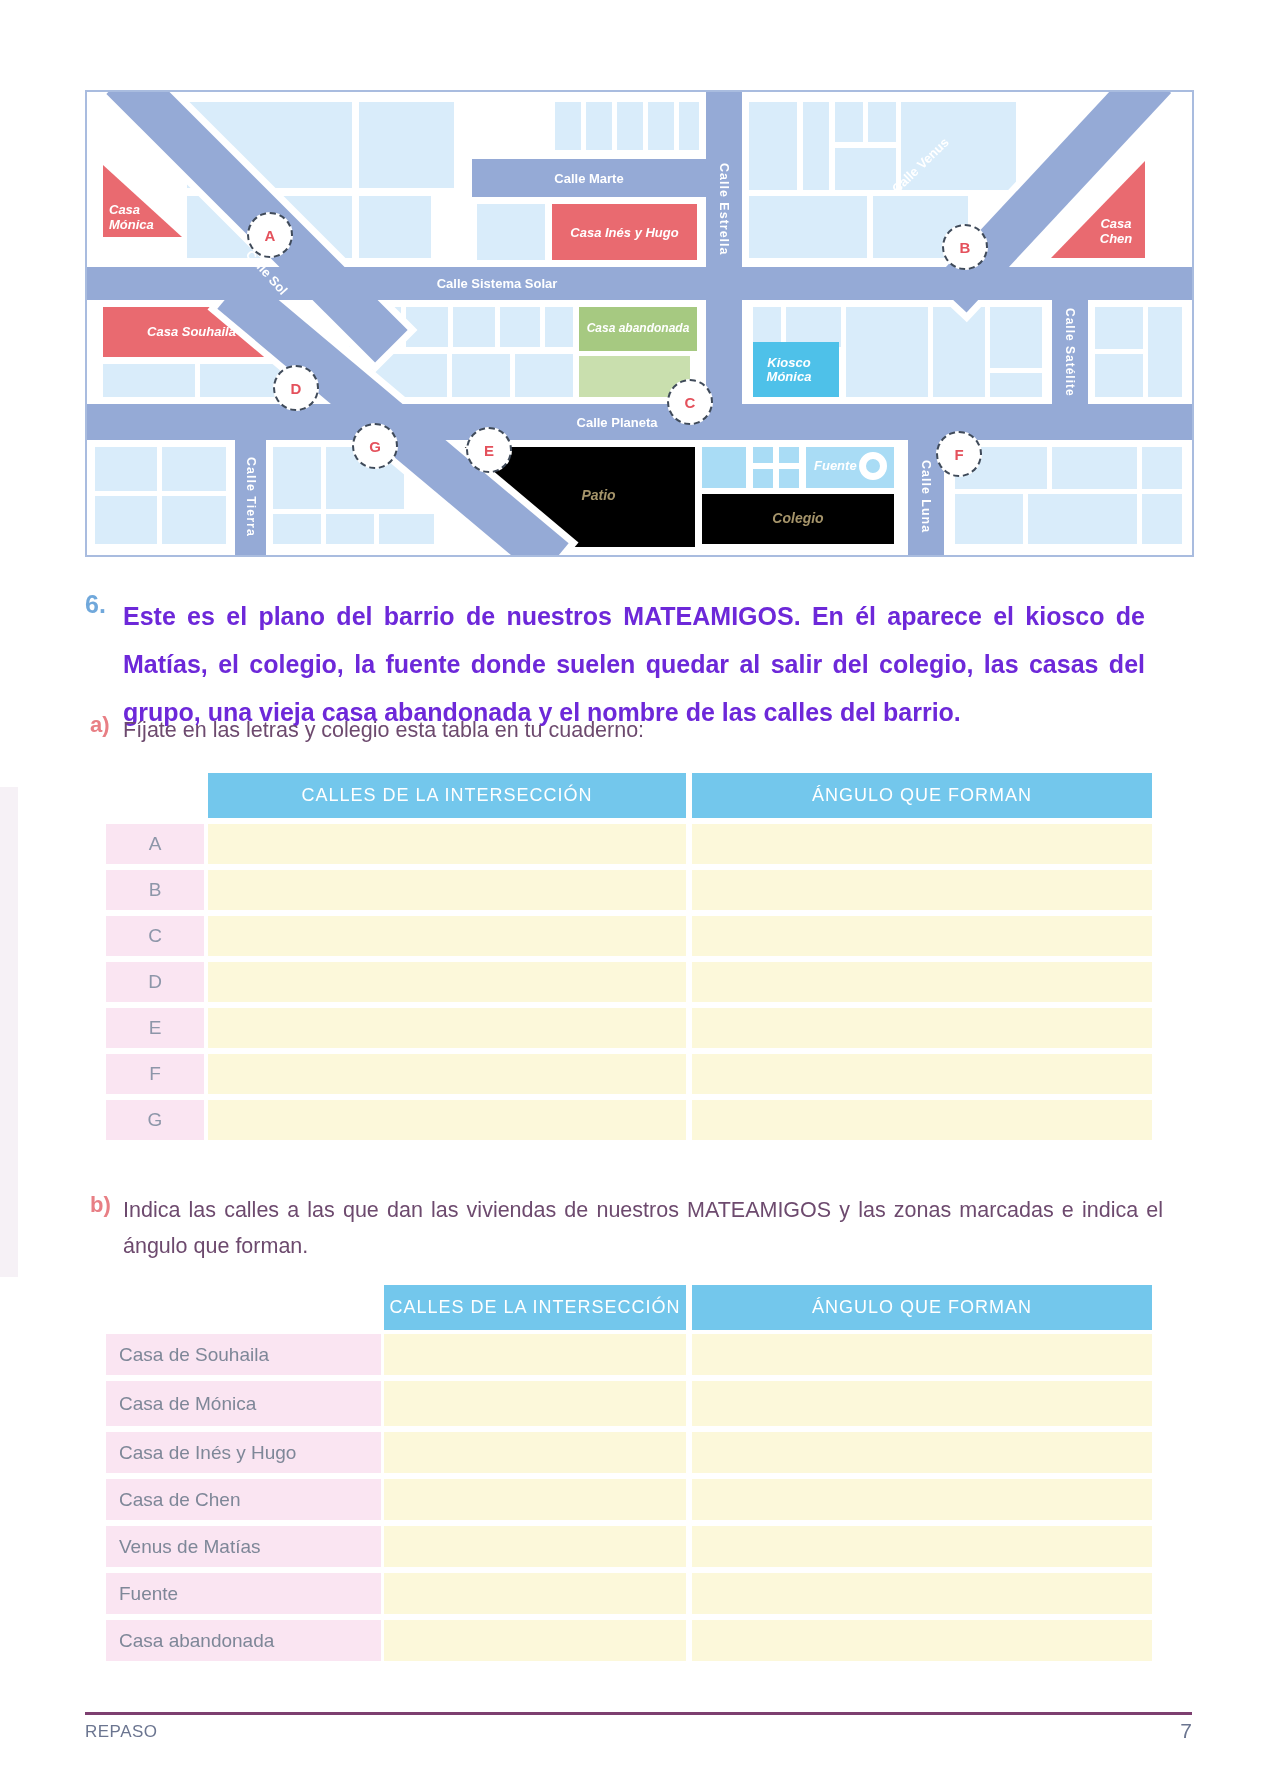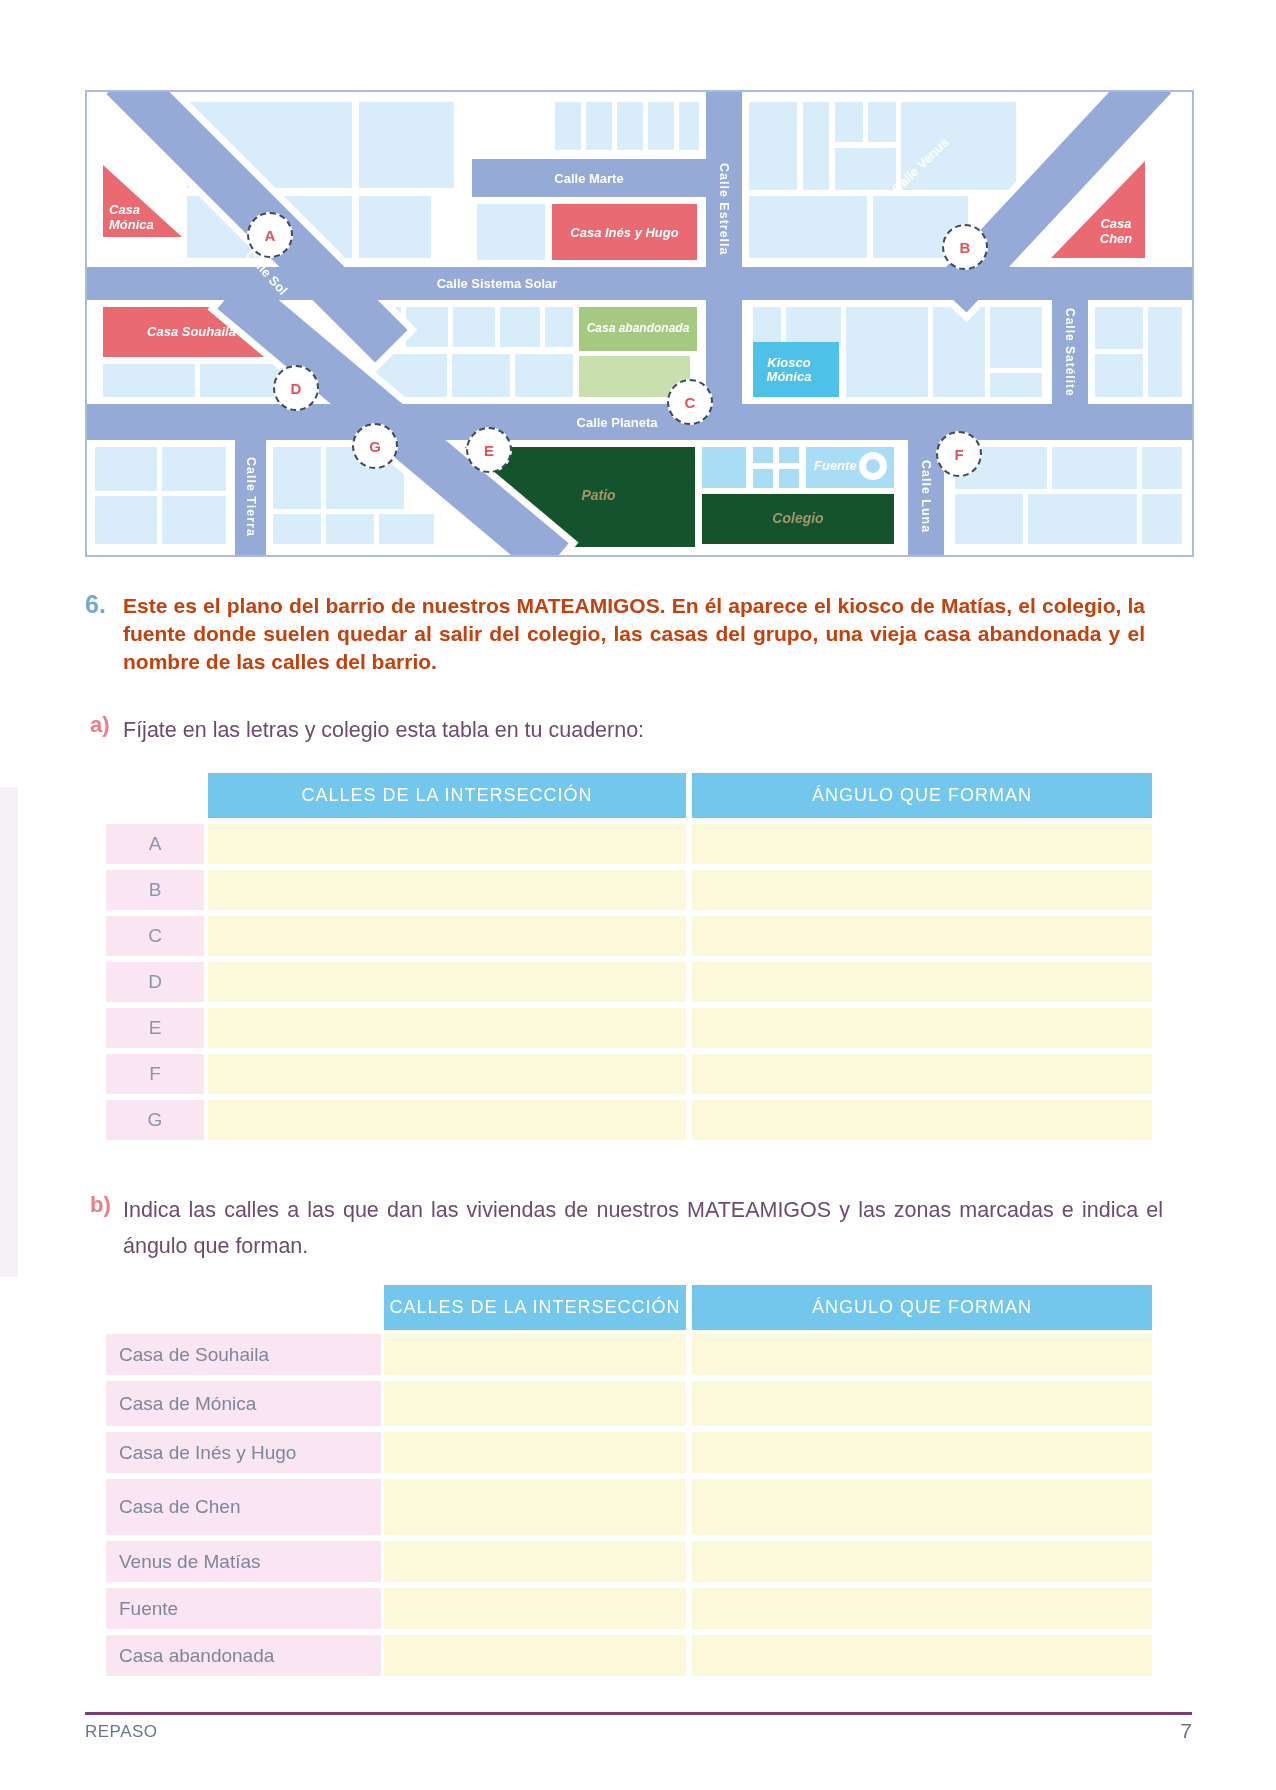--- a/index.html
+++ b/index.html
@@ -14,21 +14,21 @@
     position:absolute;left:85px;top:90px;width:1105px;height:463px;
     border:2px solid #a9bcdf;background:#ffffff;overflow:hidden;
   }
   .tile{position:absolute;background:#d9ecfa;z-index:1;}
   .building{position:absolute;z-index:1;}
   .red-b{background:#e96a70;}
   .green-d{background:#a6c981;}
   .green-l{background:#c9dfae;}
   .kiosk-b{background:#4ec1e9;}
   .fount-b{background:#a9dcf5;}
-  .orange-b{background:#14532d;}
+  .orange-b{background:#000000;}
   .casing{position:absolute;background:#ffffff;z-index:2;}
   .street{position:absolute;background:#95aad6;z-index:3;}
   .street-label{
     position:absolute;z-index:4;color:#ffffff;font-weight:bold;font-size:13px;
     display:flex;align-items:center;justify-content:center;white-space:nowrap;
   }
   .street-label.vert{writing-mode:vertical-rl;letter-spacing:1px;}
   .bldg-label{
     position:absolute;color:#ffffff;font-style:italic;font-weight:bold;font-size:13px;
     display:flex;align-items:center;justify-content:center;text-align:center;line-height:1.1;
@@ -42,21 +42,21 @@
     color:#e4515c;font-weight:bold;font-size:15px;
   }
   .ring{
     position:absolute;width:14px;height:14px;border:7px solid #ffffff;border-radius:50%;
   }
 
   
   .prob-num{position:absolute;left:85px;top:590px;font-size:25px;font-weight:bold;color:#70a8db;}
   .prob-text{
     position:absolute;left:123px;top:592px;width:1022px;
-    font-size:21px;font-weight:bold;color:#c2410c;line-height:28px;text-align:justify;
+    font-size:25px;font-weight:bold;color:#6d28d9;line-height:48px;text-align:justify;
   }
   .part-label{position:absolute;font-size:22px;font-weight:bold;color:#e87f85;}
   .part-text{position:absolute;font-size:21.5px;color:#6d4a6e;line-height:36px;}
 
   
   .tbl{position:absolute;left:106px;width:1046px;}
   .hdr-row{display:flex;margin-bottom:6px;}
   .hdr-cell{
     background:#73c7ec;color:#ffffff;height:45px;display:flex;align-items:center;justify-content:center;
     font-size:18px;letter-spacing:1px;font-weight:normal;
@@ -293,21 +293,21 @@
   <div class="t-row" style="height:45px">
     <div class="pink-cell name-cell">Casa de Mónica</div>
     <div class="yellow-cell gap6" style="width:302px"></div>
     <div class="yellow-cell" style="width:460px"></div>
   </div>
   <div class="t-row" style="height:41px">
     <div class="pink-cell name-cell">Casa de Inés y Hugo</div>
     <div class="yellow-cell gap6" style="width:302px"></div>
     <div class="yellow-cell" style="width:460px"></div>
   </div>
-  <div class="t-row" style="height:56px">
+  <div class="t-row" style="height:41px">
     <div class="pink-cell name-cell">Casa de Chen</div>
     <div class="yellow-cell gap6" style="width:302px"></div>
     <div class="yellow-cell" style="width:460px"></div>
   </div>
   <div class="t-row" style="height:41px">
     <div class="pink-cell name-cell">Venus de Matías</div>
     <div class="yellow-cell gap6" style="width:302px"></div>
     <div class="yellow-cell" style="width:460px"></div>
   </div>
   <div class="t-row" style="height:41px">

